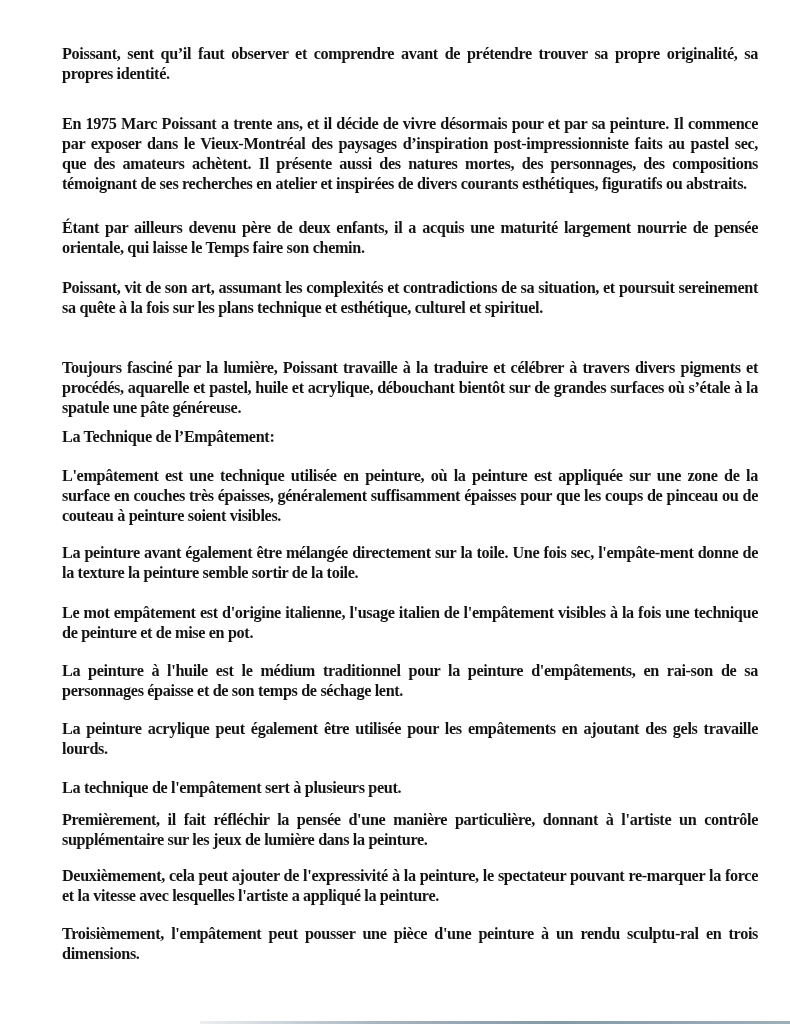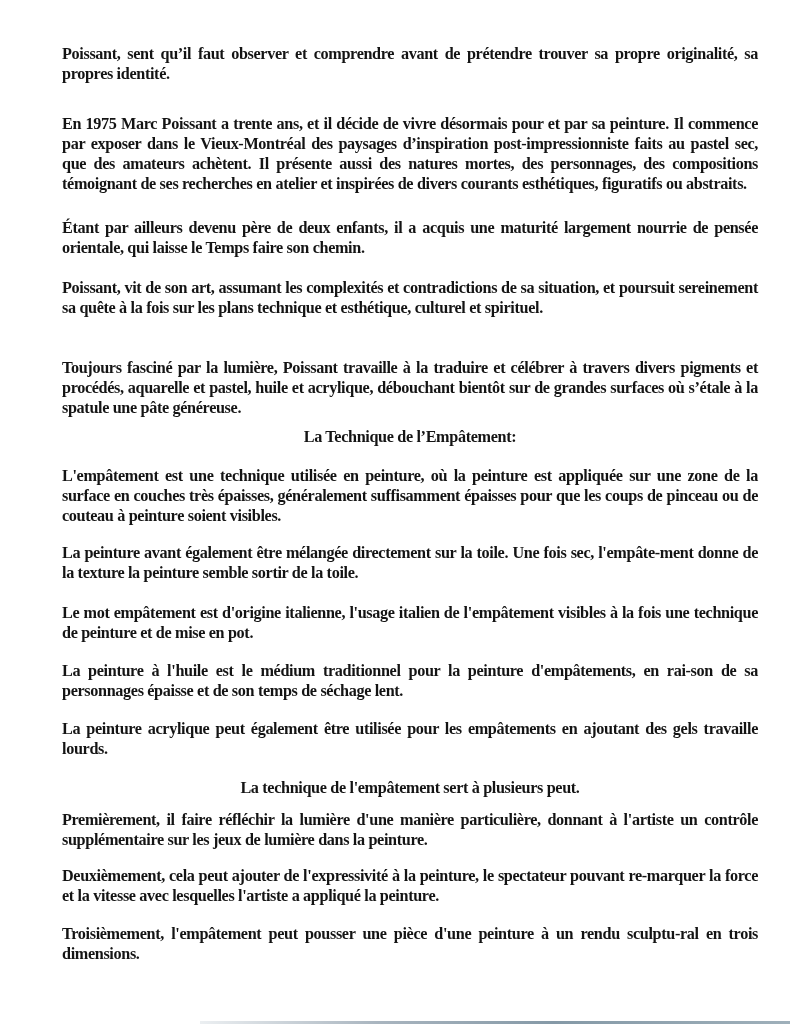--- a/index.html
+++ b/index.html
@@ -26,21 +26,21 @@
       letter-spacing: -0.35px;
     }
     .para {
       margin: 0;
       position: absolute;
       left: 15px;
       width: 696px;
       text-align: justify;
       hyphens: manual;
     }
-    .para.last-left { text-align: center; }
+    .para.last-left { text-align: left; }
     .scan-edge {
       position: absolute;
       left: 200px;
       right: 0;
       bottom: 0;
       height: 3px;
       background: linear-gradient(90deg, #e8ecef 0%, #9aa8b4 30%, #6f8797 60%, #8ea2ae 100%);
       opacity: 0.85;
     }
   </style>
@@ -53,18 +53,18 @@
   <p class="para" style="top:174px">Étant par ailleurs devenu père de deux enfants, il a acquis une maturité largement nourrie de pensée orientale, qui laisse le Temps faire son chemin.</p>
   <p class="para" style="top:234px">Poissant, vit de son art, assumant les complexités et contradictions de sa situation, et poursuit sereinement sa quête à la fois sur les plans technique et esthétique, culturel et spirituel.</p>
   <p class="para" style="top:314px">Toujours fasciné par la lumière, Poissant travaille à la traduire et célébrer à travers divers pigments et procédés, aquarelle et pastel, huile et acrylique, débouchant bientôt sur de grandes surfaces où s’étale à la spatule une pâte généreuse.</p>
   <p class="para last-left" style="top:383px">La Technique de l’Empâtement:</p>
   <p class="para" style="top:422px">L'empâtement est une technique utilisée en peinture, où la peinture est appliquée sur une zone de la surface en couches très épaisses, généralement suffisamment épaisses pour que les coups de pinceau ou de couteau à peinture soient visibles.</p>
   <p class="para" style="top:499px">La peinture avant également être mélangée directement sur la toile. Une fois sec, l'empâte-ment donne de la texture la peinture semble sortir de la toile.</p>
   <p class="para" style="top:559px">Le mot empâtement est d'origine italienne, l'usage italien de l'empâtement visibles à la fois une technique de peinture et de mise en pot.</p>
   <p class="para" style="top:617px">La peinture à l'huile est le médium traditionnel pour la peinture d'empâtements, en rai-son de sa personnages épaisse et de son temps de séchage lent.</p>
   <p class="para" style="top:675px">La peinture acrylique peut également être utilisée pour les empâtements en ajoutant des gels travaille lourds.</p>
   <p class="para last-left" style="top:734px">La technique de l'empâtement sert à plusieurs peut.</p>
-  <p class="para" style="top:766px">Premièrement, il faire réfléchir la lumière d'une manière particulière, donnant à l'artiste un contrôle supplémentaire sur les jeux de lumière dans la peinture.</p>
+  <p class="para" style="top:766px">Premièrement, il fait réfléchir la pensée d'une manière particulière, donnant à l'artiste un contrôle supplémentaire sur les jeux de lumière dans la peinture.</p>
   <p class="para" style="top:822px">Deuxièmement, cela peut ajouter de l'expressivité à la peinture, le spectateur pouvant re-marquer la force et la vitesse avec lesquelles l'artiste a appliqué la peinture.</p>
   <p class="para" style="top:880px">Troisièmement, l'empâtement peut pousser une pièce d'une peinture à un rendu sculptu-ral en trois dimensions.</p>
 </div>
 
 <div class="scan-edge"></div>
 
 </body></html>

